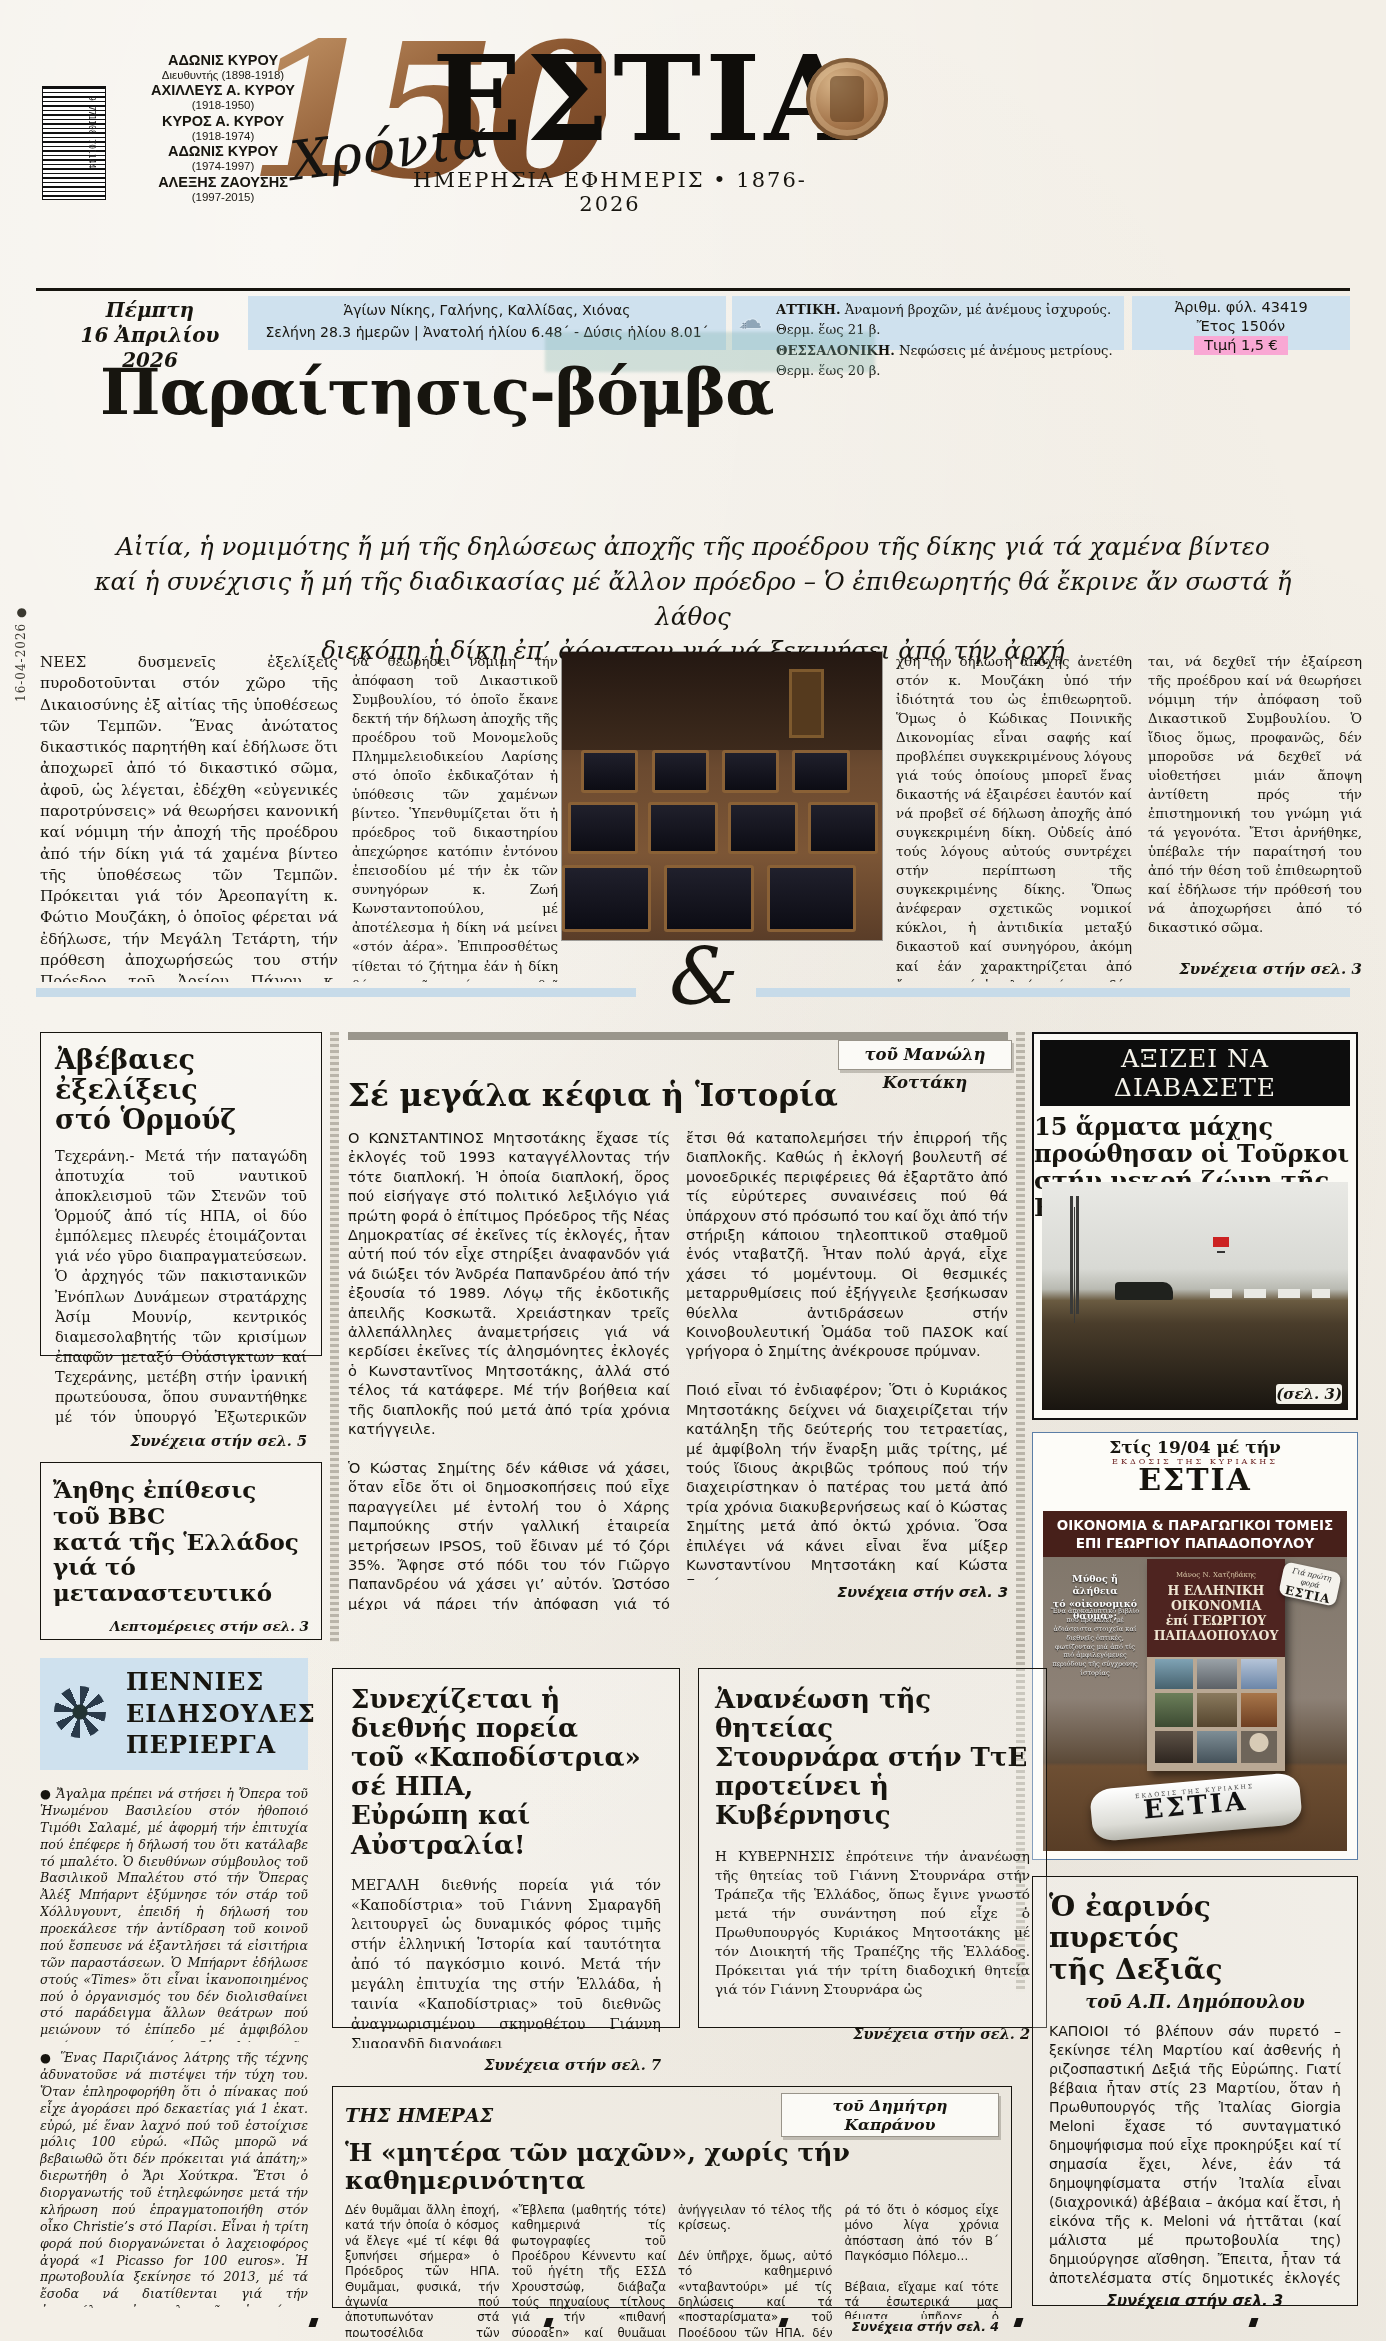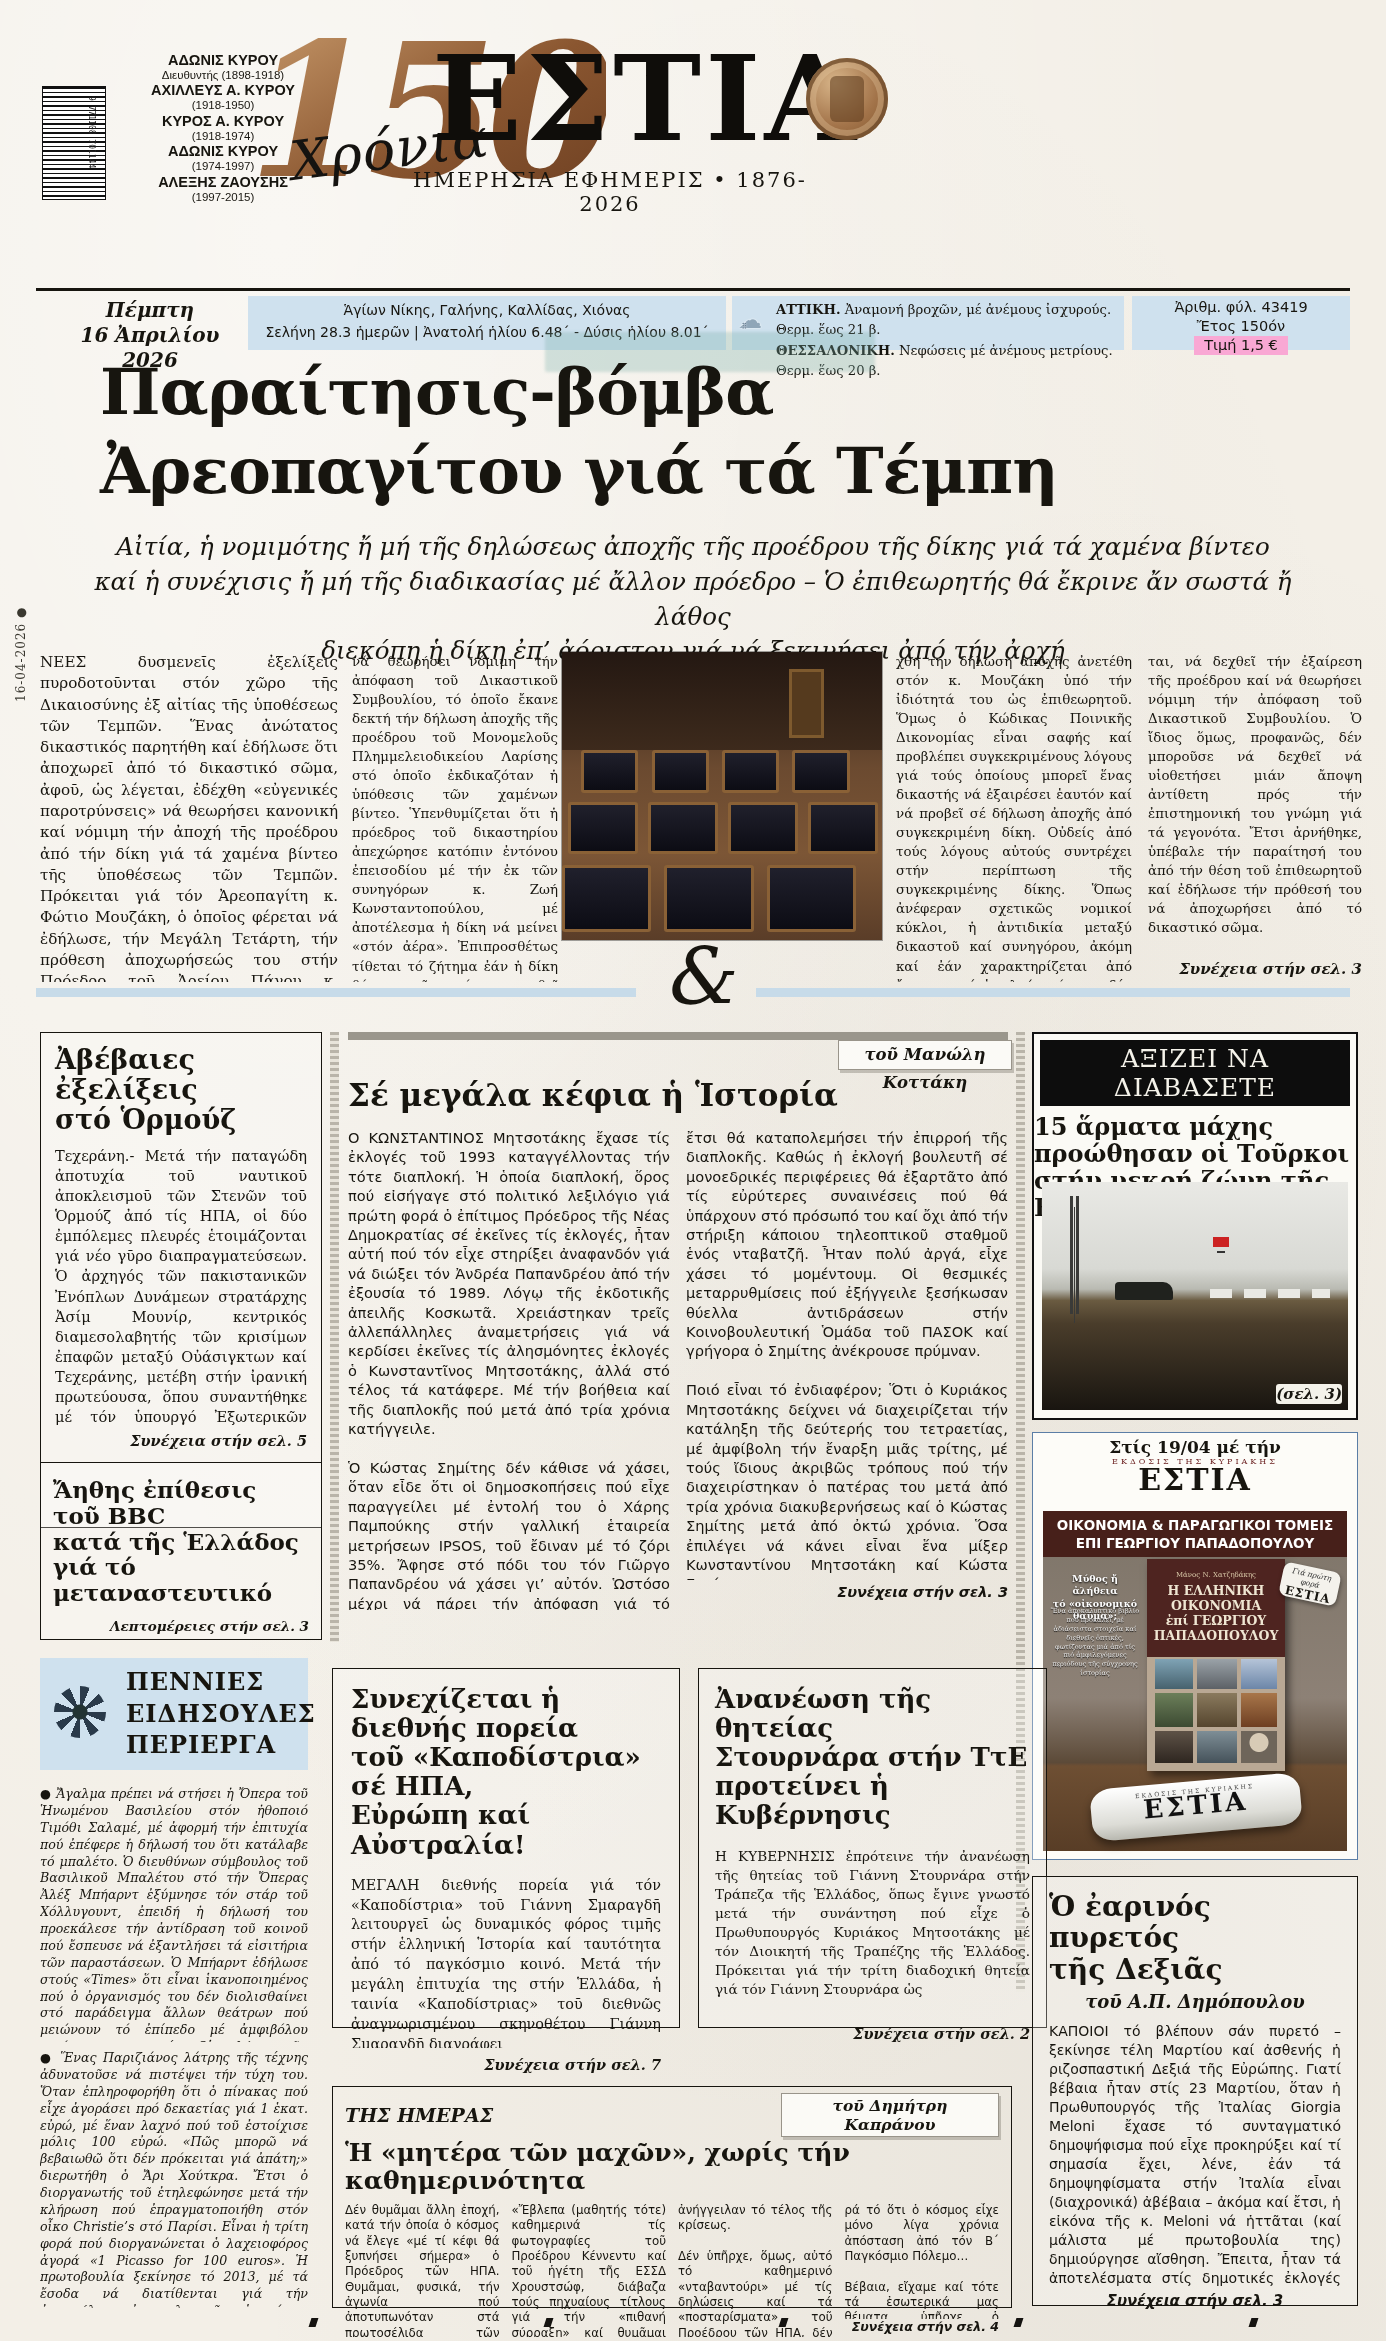--- a/index.html
+++ b/index.html
@@ -112,21 +112,20 @@
   </div>
   <div class="abs bluebox" style="left:1132px;top:296px;width:218px;height:54px;text-align:center;font-family:'DejaVu Sans','Liberation Sans',sans-serif;font-size:14.5px;line-height:1.3;padding-top:2px;box-sizing:border-box;">
     <div>Ἀριθμ. φύλ. 43419</div>
     <div>Ἔτος 150όν</div>
     <div style="background:#f9a8d4;display:inline-block;padding:0 10px;">Τιμή 1,5 €</div>
   </div>
 
   <div class="abs ghost" style="left:545px;top:332px;width:330px;height:40px;"></div>
 
   <div class="abs titleC" style="left:100px;top:356px;width:1186px;font-size:64px;letter-spacing:-1px;">Παραίτησις-βόμβα</div>
-  <div class="abs titleC" style="left:100px;top:435px;width:1186px;font-size:64px;letter-spacing:-1px;">Ἀρεοπαγίτου γιά τά Τέμπη</div>
   <div class="abs pre" style="left:90px;top:530px;width:1206px;text-align:center;font-style:italic;font-size:24.5px;line-height:1.42;">Αἰτία, ἡ νομιμότης ἤ μή τῆς δηλώσεως ἀποχῆς τῆς προέδρου τῆς δίκης γιά τά χαμένα βίντεο
 καί ἡ συνέχισις ἤ μή τῆς διαδικασίας μέ ἄλλον πρόεδρο – Ὁ ἐπιθεωρητής θά ἔκρινε ἄν σωστά ἤ λάθος
 διεκόπη ἡ δίκη ἐπ’ ἀόριστον γιά νά ξεκινήσει ἀπό τήν ἀρχή</div>
 
   <div class="abs just clip" style="left:40px;top:652px;width:298px;height:330px;font-size:15.2px;line-height:1.4;">ΝΕΕΣ δυσμενεῖς ἐξελίξεις πυροδοτοῦνται στόν χῶρο τῆς Δικαιοσύνης ἐξ αἰτίας τῆς ὑποθέσεως τῶν Τεμπῶν. Ἕνας ἀνώτατος δικαστικός παρητήθη καί ἐδήλωσε ὅτι ἀποχωρεῖ ἀπό τό δικαστικό σῶμα, ἀφοῦ, ὡς λέγεται, ἐδέχθη «εὐγενικές παροτρύνσεις» νά θεωρήσει κανονική καί νόμιμη τήν ἀποχή τῆς προέδρου ἀπό τήν δίκη γιά τά χαμένα βίντεο τῆς ὑποθέσεως τῶν Τεμπῶν. Πρόκειται γιά τόν Ἀρεοπαγίτη κ. Φώτιο Μουζάκη, ὁ ὁποῖος φέρεται νά ἐδήλωσε, τήν Μεγάλη Τετάρτη, τήν πρόθεση ἀποχωρήσεώς του στήν Πρόεδρο τοῦ Ἀρείου Πάγου κ. Ἀναστασία Παπαδοπούλου. Στήν ἀπόφαση αὐτή ὁδηγήθηκε ὁ Ἀρεοπαγίτης μετά τίς ὑποδείξεις πού λέγεται ὅτι ἐδέχθη,</div>
   <div class="abs just clip pre" style="left:352px;top:652px;width:206px;height:330px;font-size:13.4px;line-height:1.42;">νά θεωρήσει νόμιμη τήν ἀπόφαση τοῦ Δικαστικοῦ Συμβουλίου, τό ὁποῖο ἔκανε δεκτή τήν δήλωση ἀποχῆς τῆς προέδρου τοῦ Μονομελοῦς Πλημμελειοδικείου Λαρίσης στό ὁποῖο ἐκδικαζόταν ἡ ὑπόθεσις τῶν χαμένων βίντεο. Ὑπενθυμίζεται ὅτι ἡ πρόεδρος τοῦ δικαστηρίου ἀπεχώρησε κατόπιν ἐντόνου ἐπεισοδίου μέ τήν ἐκ τῶν συνηγόρων κ. Ζωή Κωνσταντοπούλου, μέ ἀποτέλεσμα ἡ δίκη νά μείνει «στόν ἀέρα». Ἐπιπροσθέτως τίθεται τό ζήτημα ἐάν ἡ δίκη θά μποροῦσε νά συνεχισθεῖ μέ ἄλλον πρόεδρο ἤ, ὅπως τελικῶς ἔγινε, νά ἀναβληθεῖ καί νά πρέπει νά ἐπαναληφθεῖ ἐξ ὑπαρχῆς.
 
 Ὁ ἔλεγχος νομιμότητος τῆς ἀποφάσεως τοῦ Δικαστικοῦ Συμβουλίου πού ἐδέ-</div>
 
   <div id="court" class="abs" style="left:562px;top:652px;width:320px;height:288px;">
@@ -153,21 +152,21 @@
 Νά σημειωθεῖ ὅτι γιά τό ἴδιο θέμα, τῆς ἀντιδικίας μέ συνήγορο, ἐρωτήθη ὁ ἐπίτιμος ἀντιπρόεδρος τοῦ Συμβουλίου τῆς Ἐπικρατείας κ. Κωνσταντῖνος Σταυρόπουλος, ὁ ὁποῖος ἐσχολίασε ὅτι τό πῶς χειρίζεται</div>
   <div class="abs more" style="left:1148px;top:960px;width:214px;text-align:right;font-size:15px;">Συνέχεια στήν σελ. 3</div>
 
   <div class="abs" style="left:36px;top:988px;width:600px;height:9px;background:#c7dbe9;"></div>
   <div class="abs" style="left:756px;top:988px;width:594px;height:9px;background:#c7dbe9;"></div>
   <div class="abs" style="left:664px;top:938px;width:80px;text-align:center;font-size:78px;font-style:italic;line-height:1;">&amp;</div>
 
   <div class="abs hatch" style="left:330px;top:1032px;width:9px;height:610px;"></div>
   <div class="abs hatch" style="left:1016px;top:1032px;width:9px;height:960px;"></div>
 
-  <div class="abs boxed" style="left:40px;top:1032px;width:282px;height:496px;padding:12px 14px;box-sizing:border-box;">
+  <div class="abs boxed" style="left:40px;top:1032px;width:282px;height:324px;padding:12px 14px;box-sizing:border-box;">
     <div class="titleC pre" style="font-size:27px;">Ἀβέβαιες ἐξελίξεις
 στό Ὁρμούζ</div>
     <div class="just clip" style="height:282px;margin-top:10px;font-size:14.6px;line-height:1.38;">Τεχεράνη.- Μετά τήν παταγώδη ἀποτυχία τοῦ ναυτικοῦ ἀποκλεισμοῦ τῶν Στενῶν τοῦ Ὁρμούζ ἀπό τίς ΗΠΑ, οἱ δύο ἐμπόλεμες πλευρές ἑτοιμάζονται γιά νέο γῦρο διαπραγματεύσεων. Ὁ ἀρχηγός τῶν πακιστανικῶν Ἐνόπλων Δυνάμεων στρατάρχης Ἀσίμ Μουνίρ, κεντρικός διαμεσολαβητής τῶν κρισίμων ἐπαφῶν μεταξύ Οὐάσιγκτων καί Τεχεράνης, μετέβη στήν ἰρανική πρωτεύουσα, ὅπου συναντήθηκε μέ τόν ὑπουργό Ἐξωτερικῶν Ἀμπάς Ἀραγτσί. Συμφώνως πρός Ἰρανούς ἀξιωματούχους, ὁ Μουνίρ μετέφερε μήνυμα τοῦ Ἀμερικανοῦ Προέδρου. «Ἀπό τήν Κυριακή, ἀφοῦ ἡ ἰρανική ἀντιπροσωπεία ἐπέστρεψε στήν Τεχεράνη, ἀντηλλάγησαν πολλά μηνύματα μέσῳ τοῦ Πακιστάν», εἶπε ὁ</div>
     <div class="more" style="text-align:right;font-size:14.5px;margin-top:4px;">Συνέχεια στήν σελ. 5</div>
   </div>
 
   <div class="abs boxed" style="left:40px;top:1462px;width:282px;height:178px;padding:14px 12px;box-sizing:border-box;">
     <div class="titleC pre" style="font-size:23px;">Ἄηθης ἐπίθεσις τοῦ BBC
 κατά τῆς Ἑλλάδος
 γιά τό μεταναστευτικό</div>

